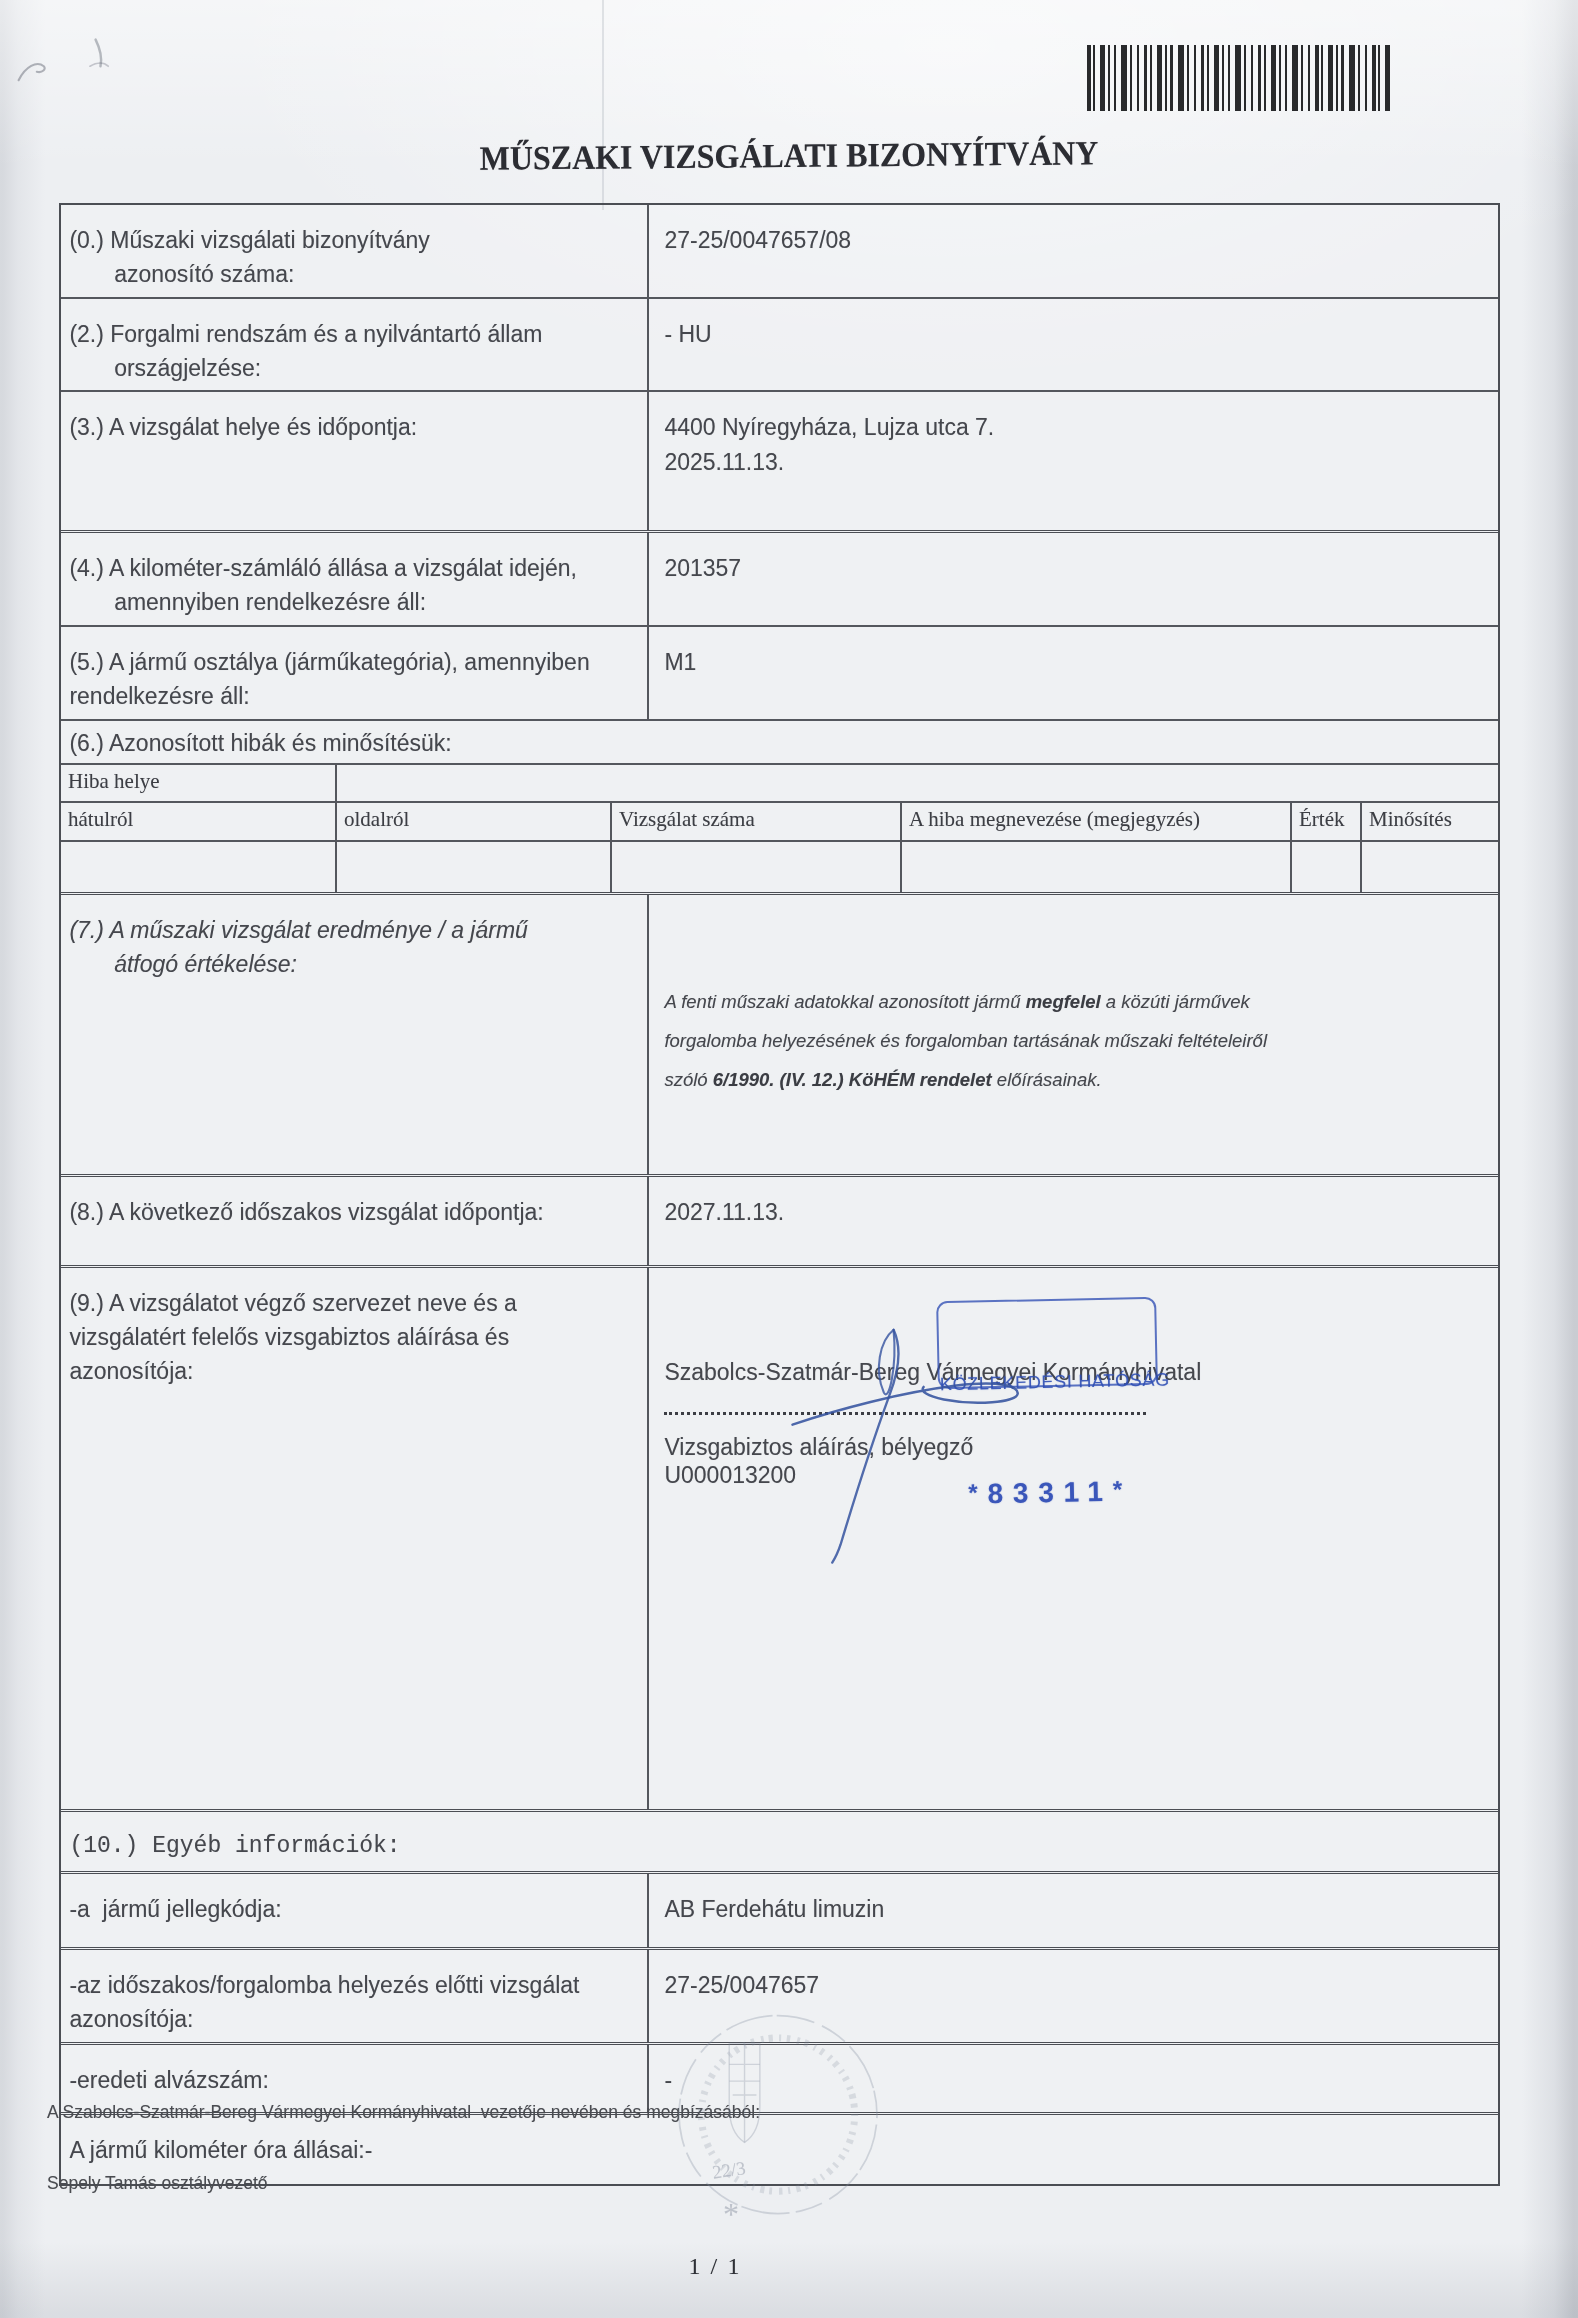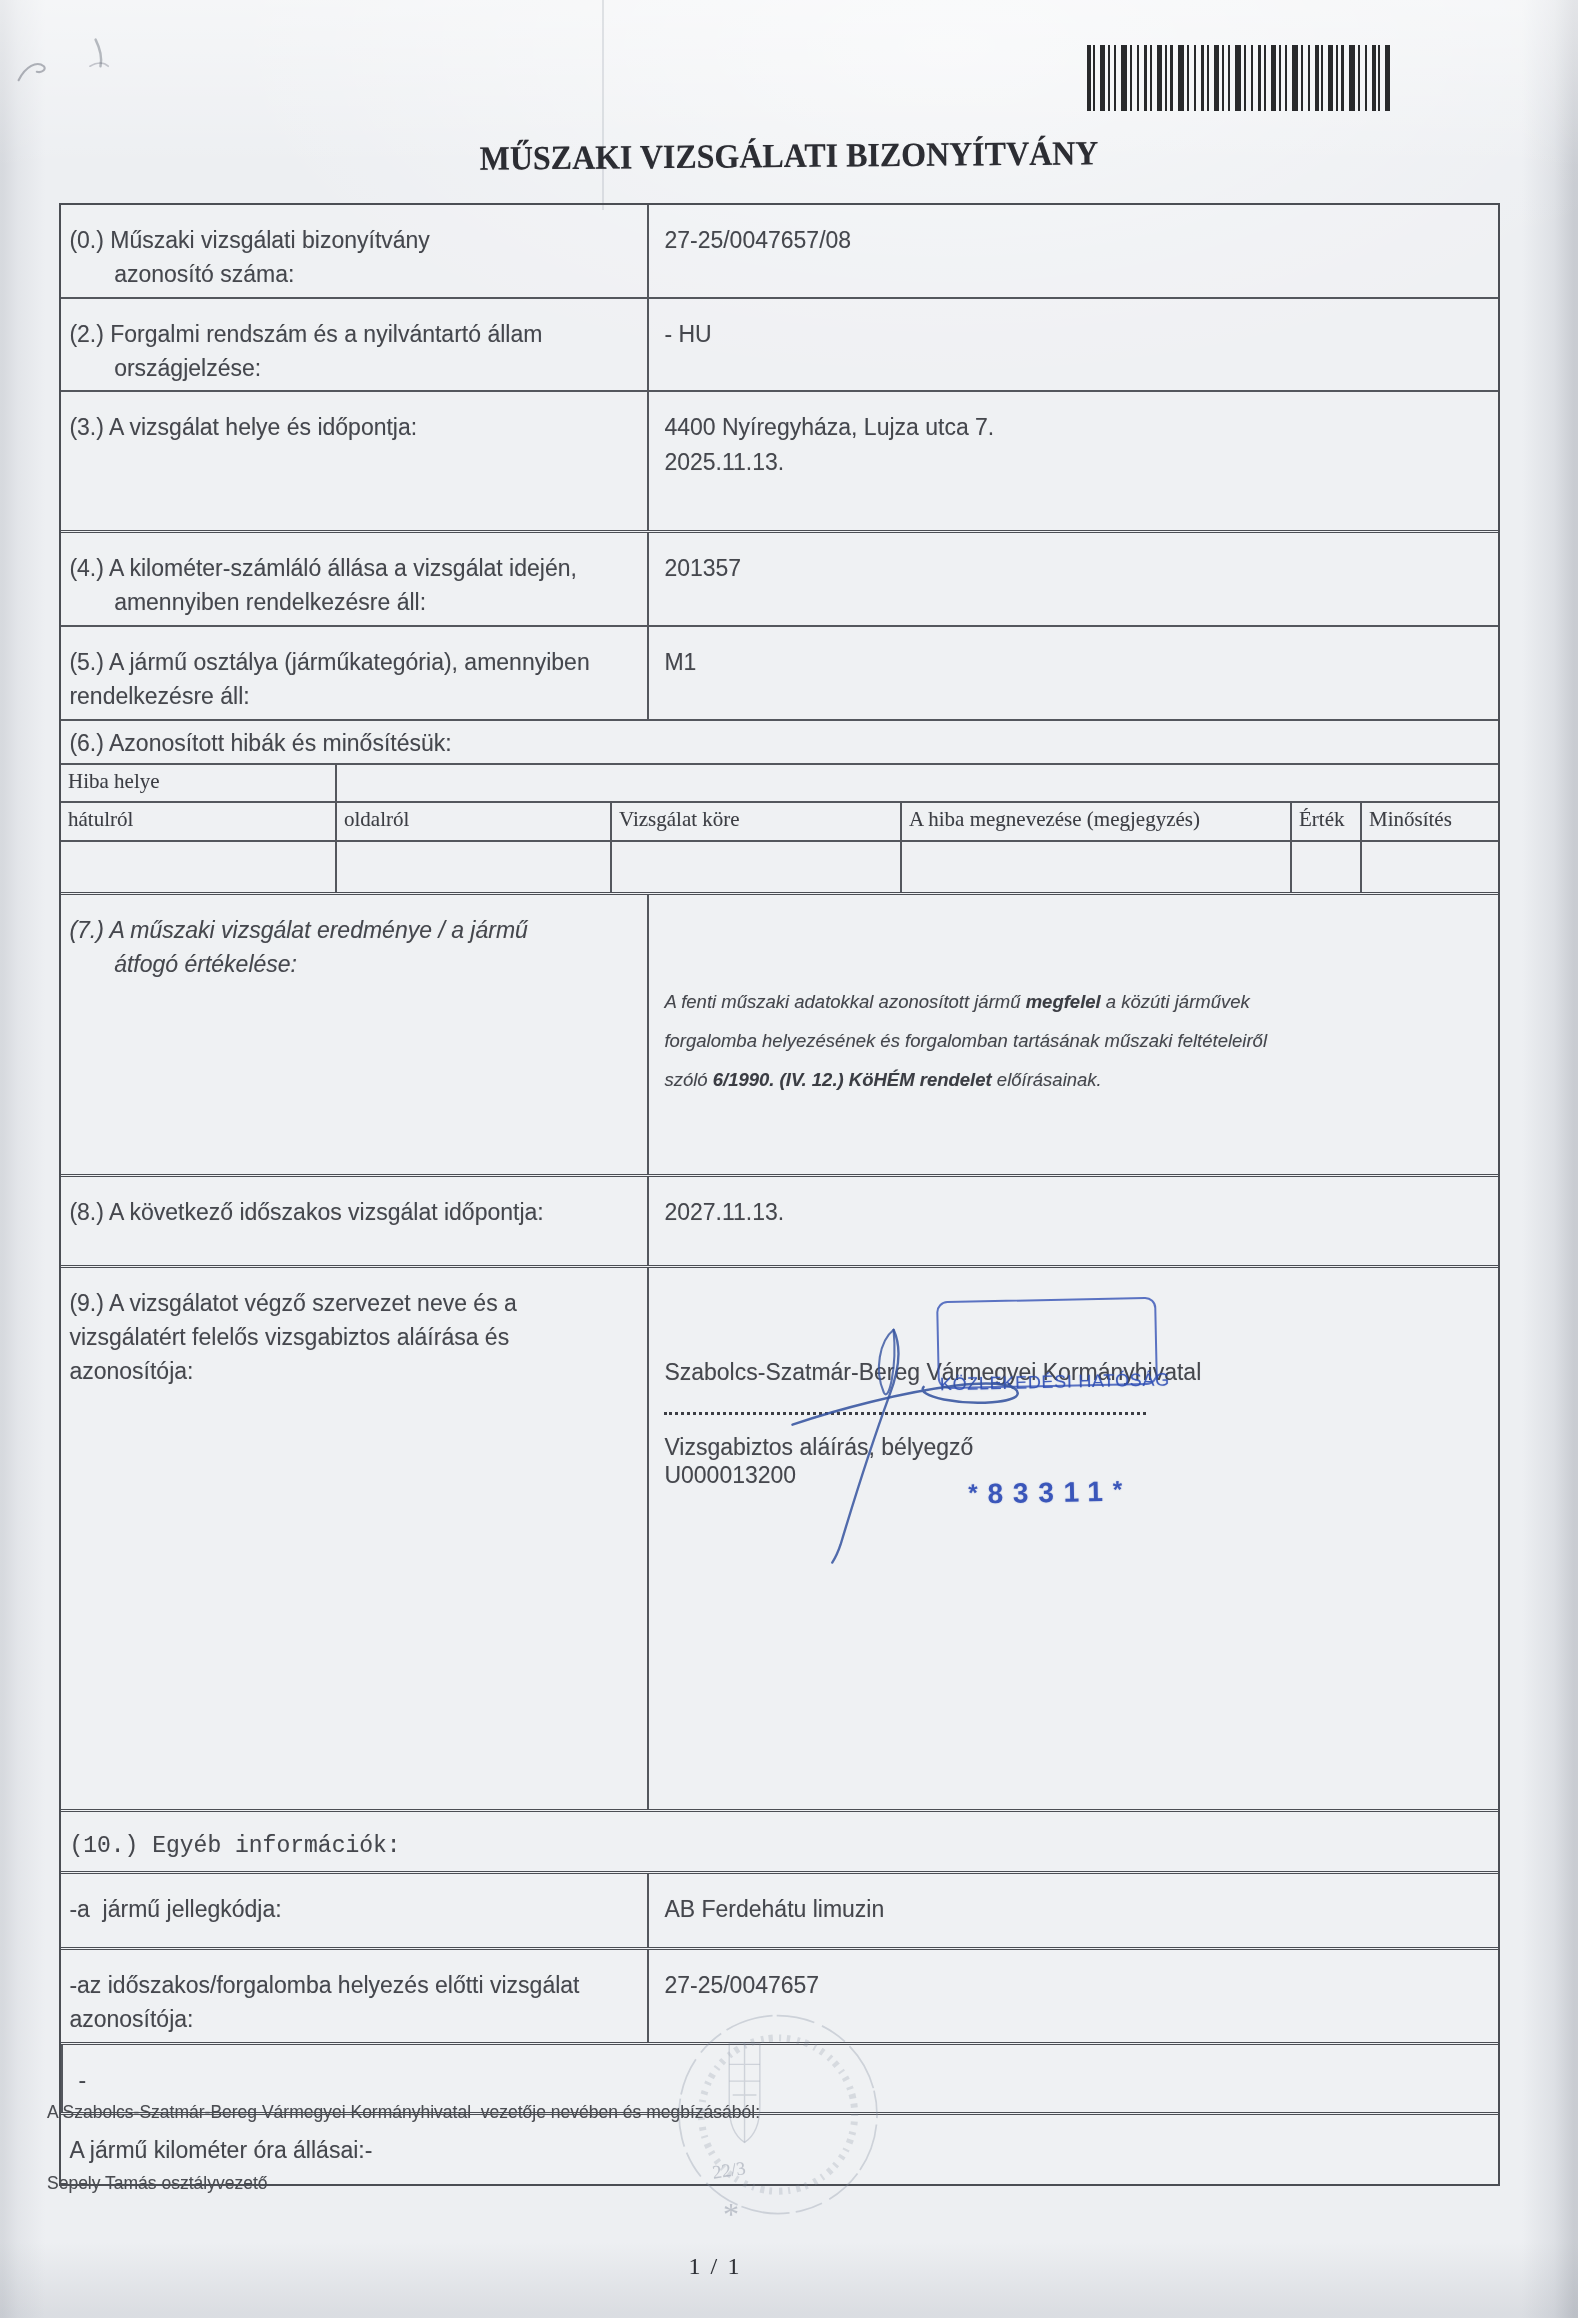--- a/index.html
+++ b/index.html
@@ -161,21 +161,21 @@
     <div class="cell-full">(6.) Azonosított hibák és minősítésük:</div>
   </div>
 
   <div class="row defect da">
     <div class="dc w1">Hiba helye</div>
     <div class="dc wrest"></div>
   </div>
   <div class="row defect db">
     <div class="dc w1">hátulról</div>
     <div class="dc w2">oldalról</div>
-    <div class="dc w3">Vizsgálat köre</div>
+    <div class="dc w3">Vizsgálat száma</div>
     <div class="dc w4">A hiba megnevezése (megjegyzés)</div>
     <div class="dc w5">Érték</div>
     <div class="dc w6">Minősítés</div>
   </div>
   <div class="row defect dcx">
     <div class="dc w1"></div>
     <div class="dc w2"></div>
     <div class="dc w3"></div>
     <div class="dc w4"></div>
     <div class="dc w5"></div>
@@ -225,20 +225,21 @@
   <div class="row s1 thick">
     <div class="cell-l">-a  jármű jellegkódja:</div>
     <div class="cell-r">AB Ferdehátu limuzin</div>
   </div>
   <div class="row s2 thick">
     <div class="cell-l">-az időszakos/forgalomba helyezés előtti vizsgálat
 azonosítója:</div>
     <div class="cell-r">27-25/0047657</div>
   </div>
   <div class="row s3 thick">
+    <div class="cell-l">-eredeti alvázszám:</div>
     <div class="cell-r">-</div>
   </div>
   <div class="row km thick">
     <div class="cell-full">A jármű kilométer óra állásai:-</div>
   </div>
 </div>
 
 <div class="footer">
   <div>A Szabolcs-Szatmár-Bereg Vármegyei Kormányhivatal  vezetője nevében és megbízásából:</div>
   <div>Sepely Tamás osztályvezető</div>

